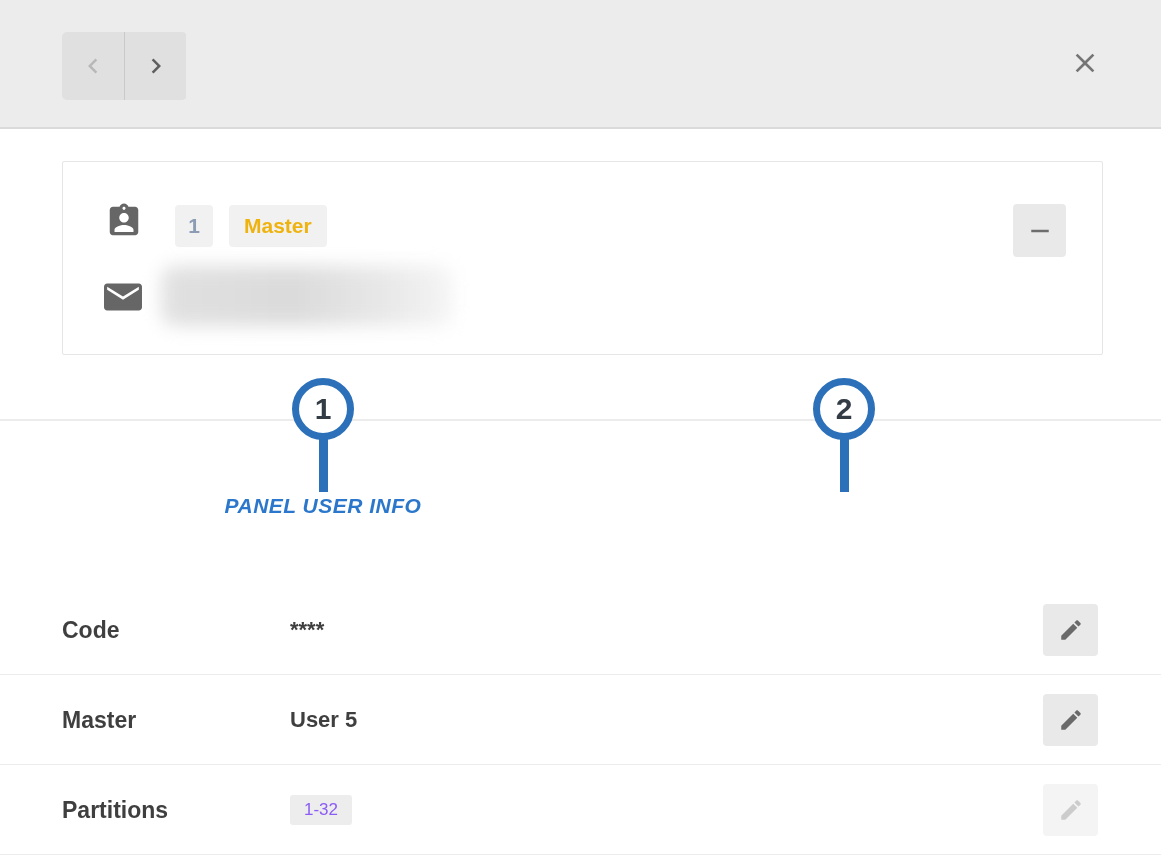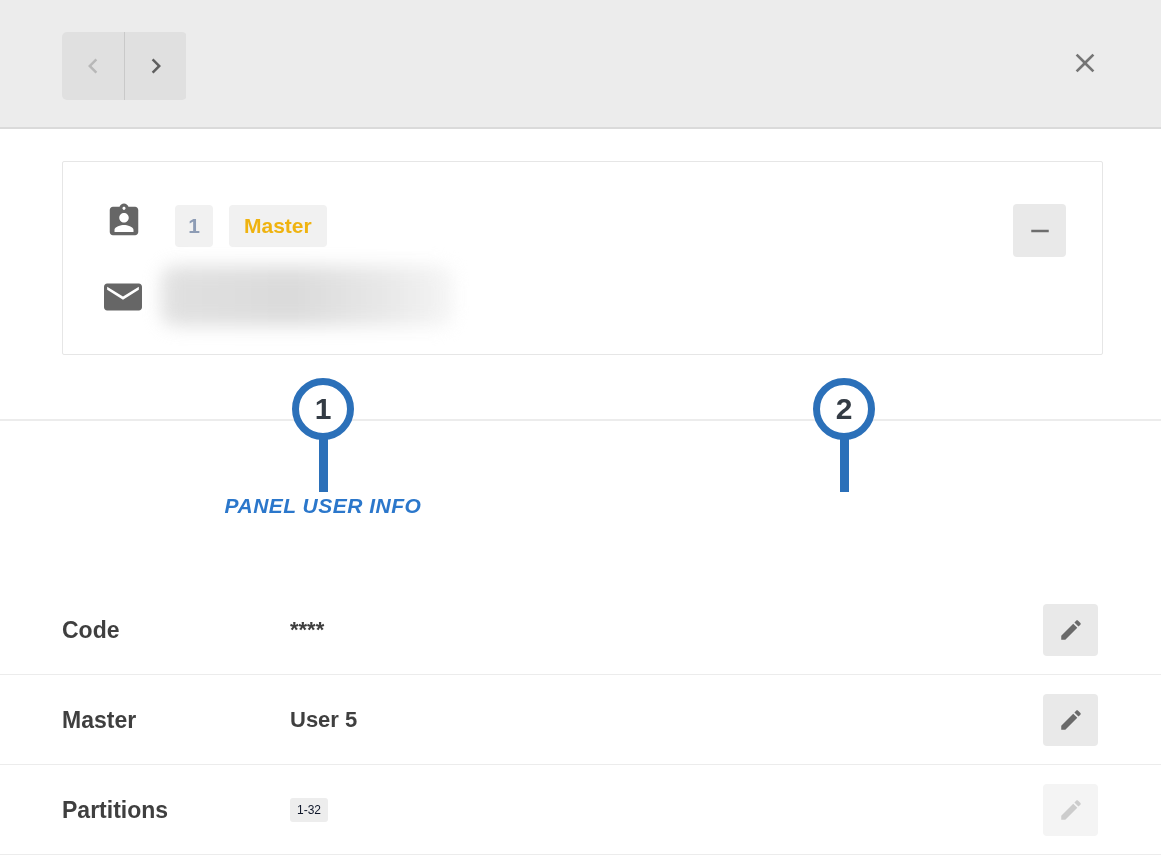--- a/index.html
+++ b/index.html
@@ -93,22 +93,22 @@
   .field-label{
     position:absolute;left:62px;top:50%;transform:translateY(-50%);
     font-size:23px;font-weight:bold;color:var(--text-dark);
   }
   .field-value{
     position:absolute;left:290px;top:50%;transform:translateY(-50%);
     font-size:22px;font-weight:bold;color:var(--text-dark);
   }
   .value-chip{
     position:absolute;left:290px;top:50%;transform:translateY(-50%);
-    font-size:12px;font-weight:normal;color:#0f172a;background:#ededed;
-    padding:5px 7px;border-radius:3px;
+    font-size:17px;font-weight:normal;color:#8b5cf6;background:#ededed;
+    padding:5px 14px;border-radius:3px;
   }
   .edit-btn{
     position:absolute;left:1043px;top:50%;transform:translateY(-50%);
     width:55px;height:52px;background:#e9e9e9;border:none;border-radius:4px;cursor:pointer;
     display:flex;align-items:center;justify-content:center;padding:0;
   }
   .edit-btn.disabled{background:#f4f4f4;cursor:default;}
   .edit-btn.disabled svg path{fill:#cccccc;}
   svg{display:block;}
 </style>

